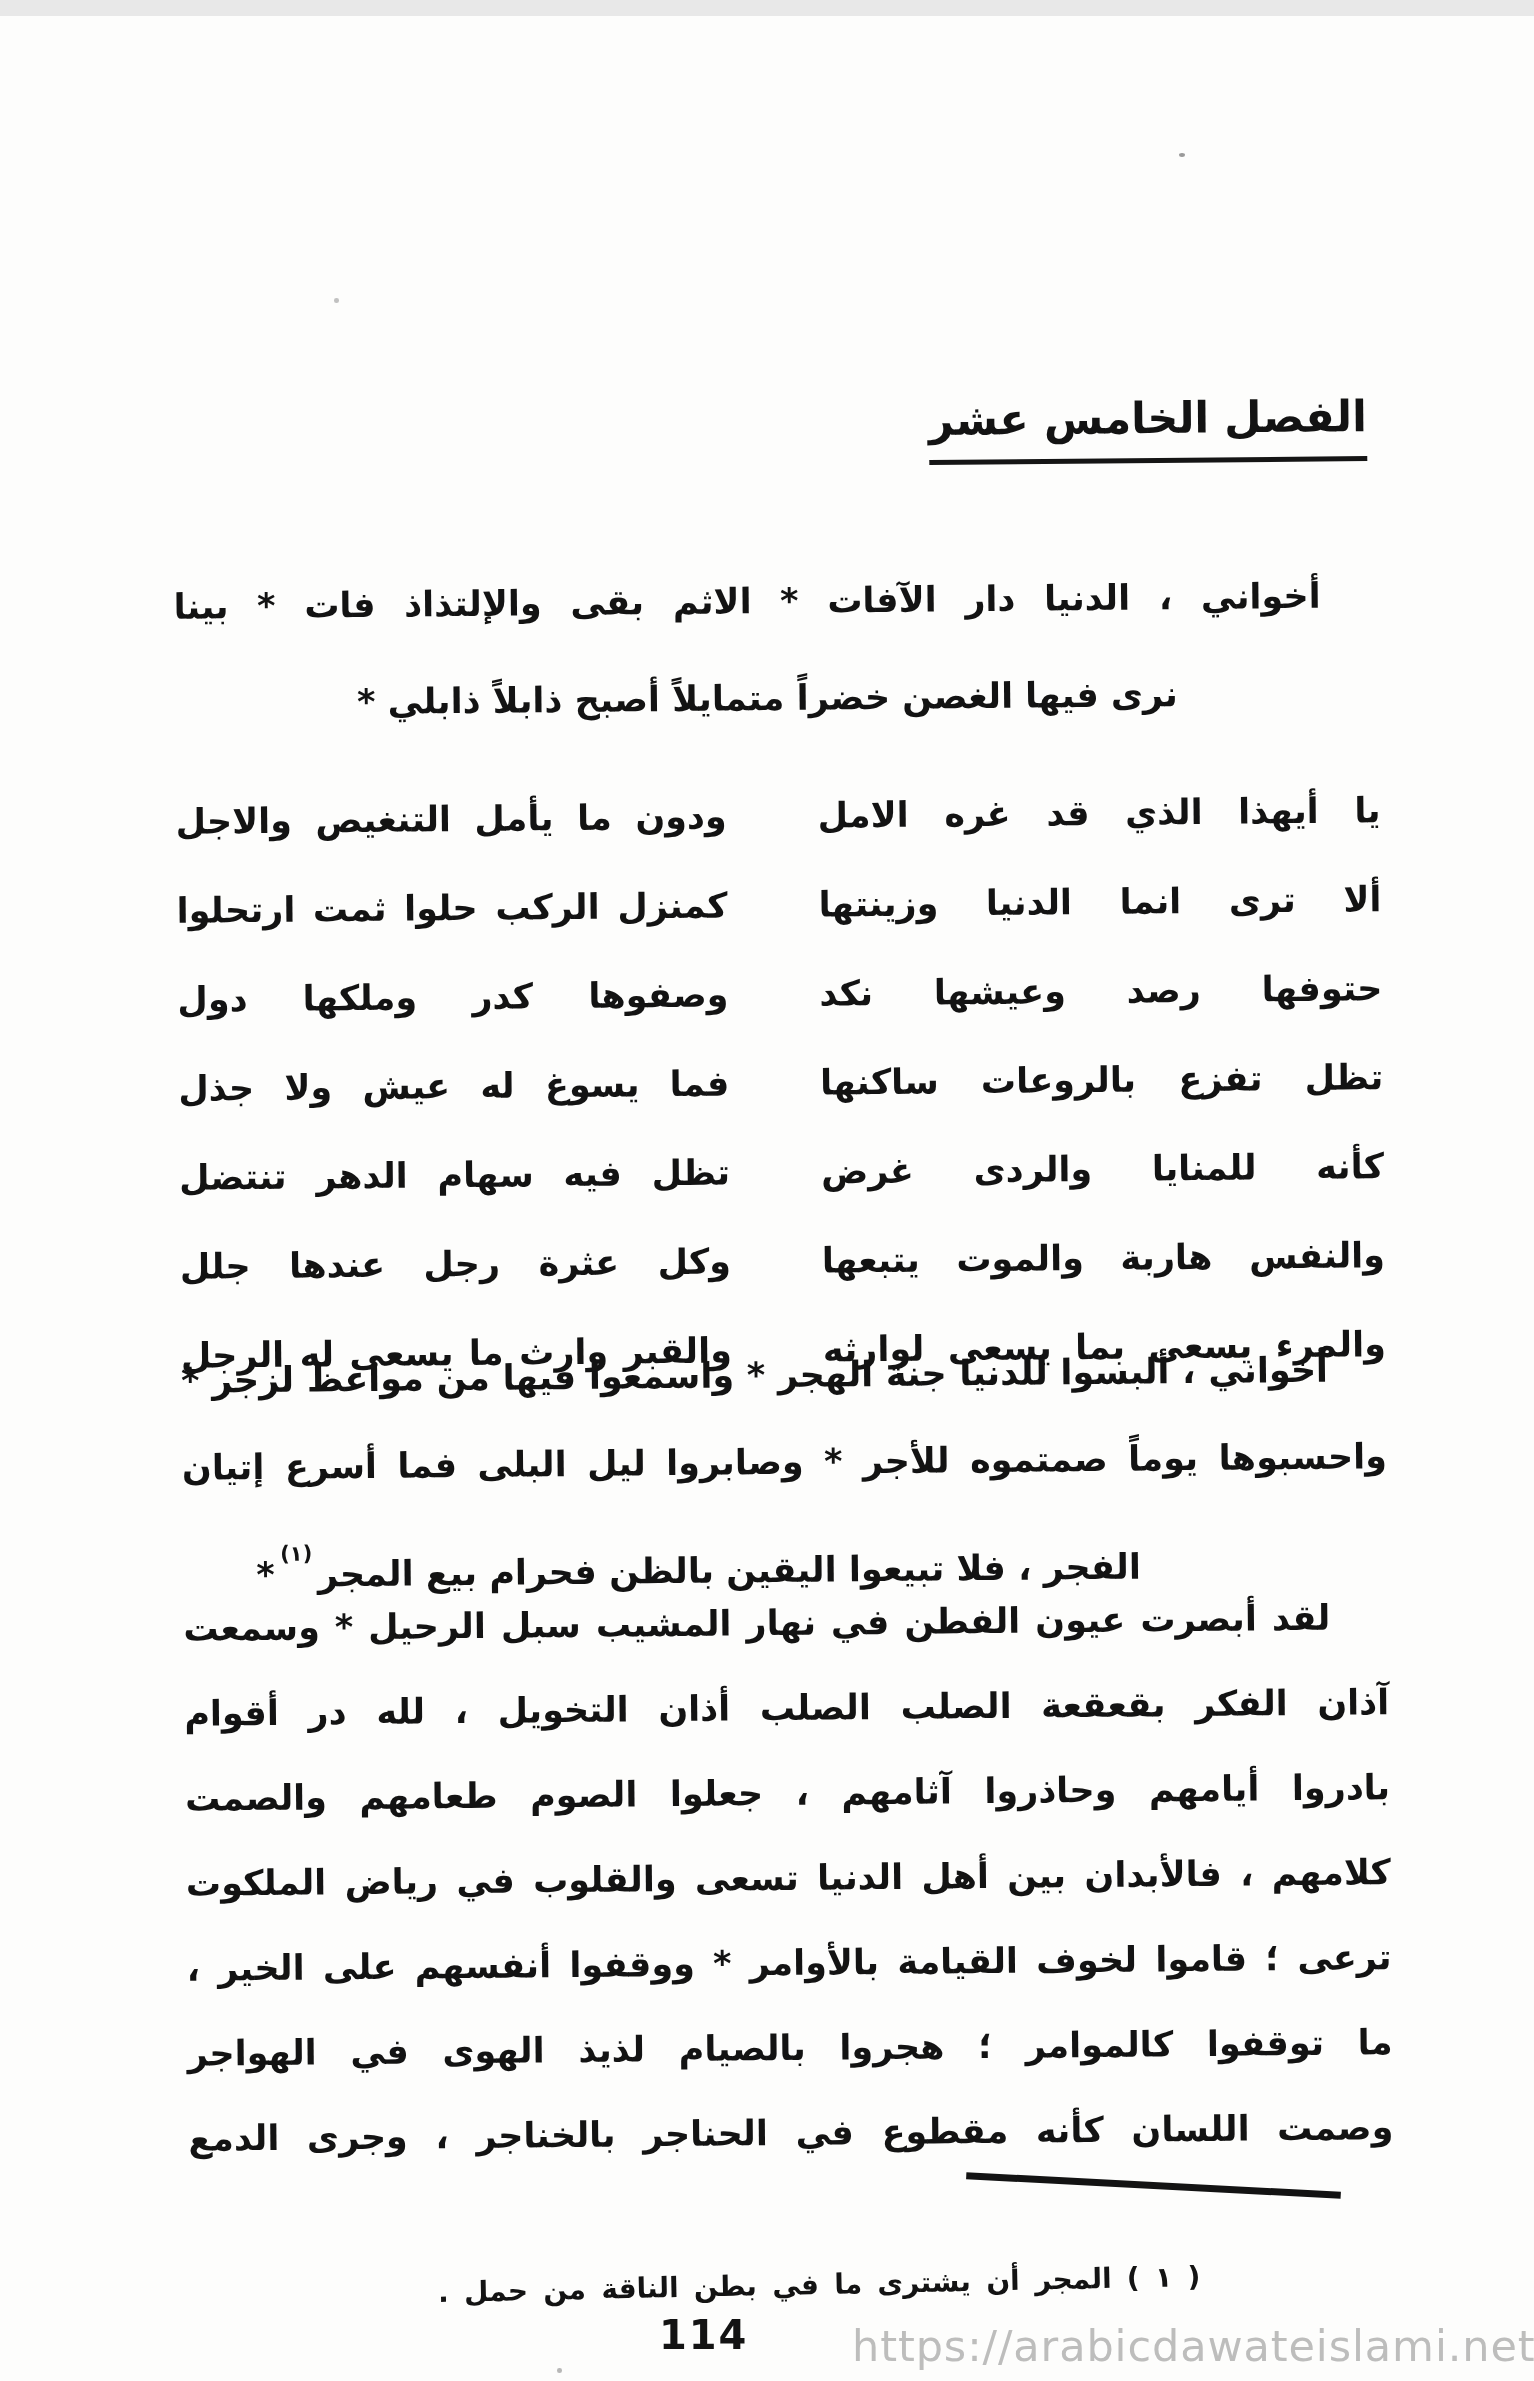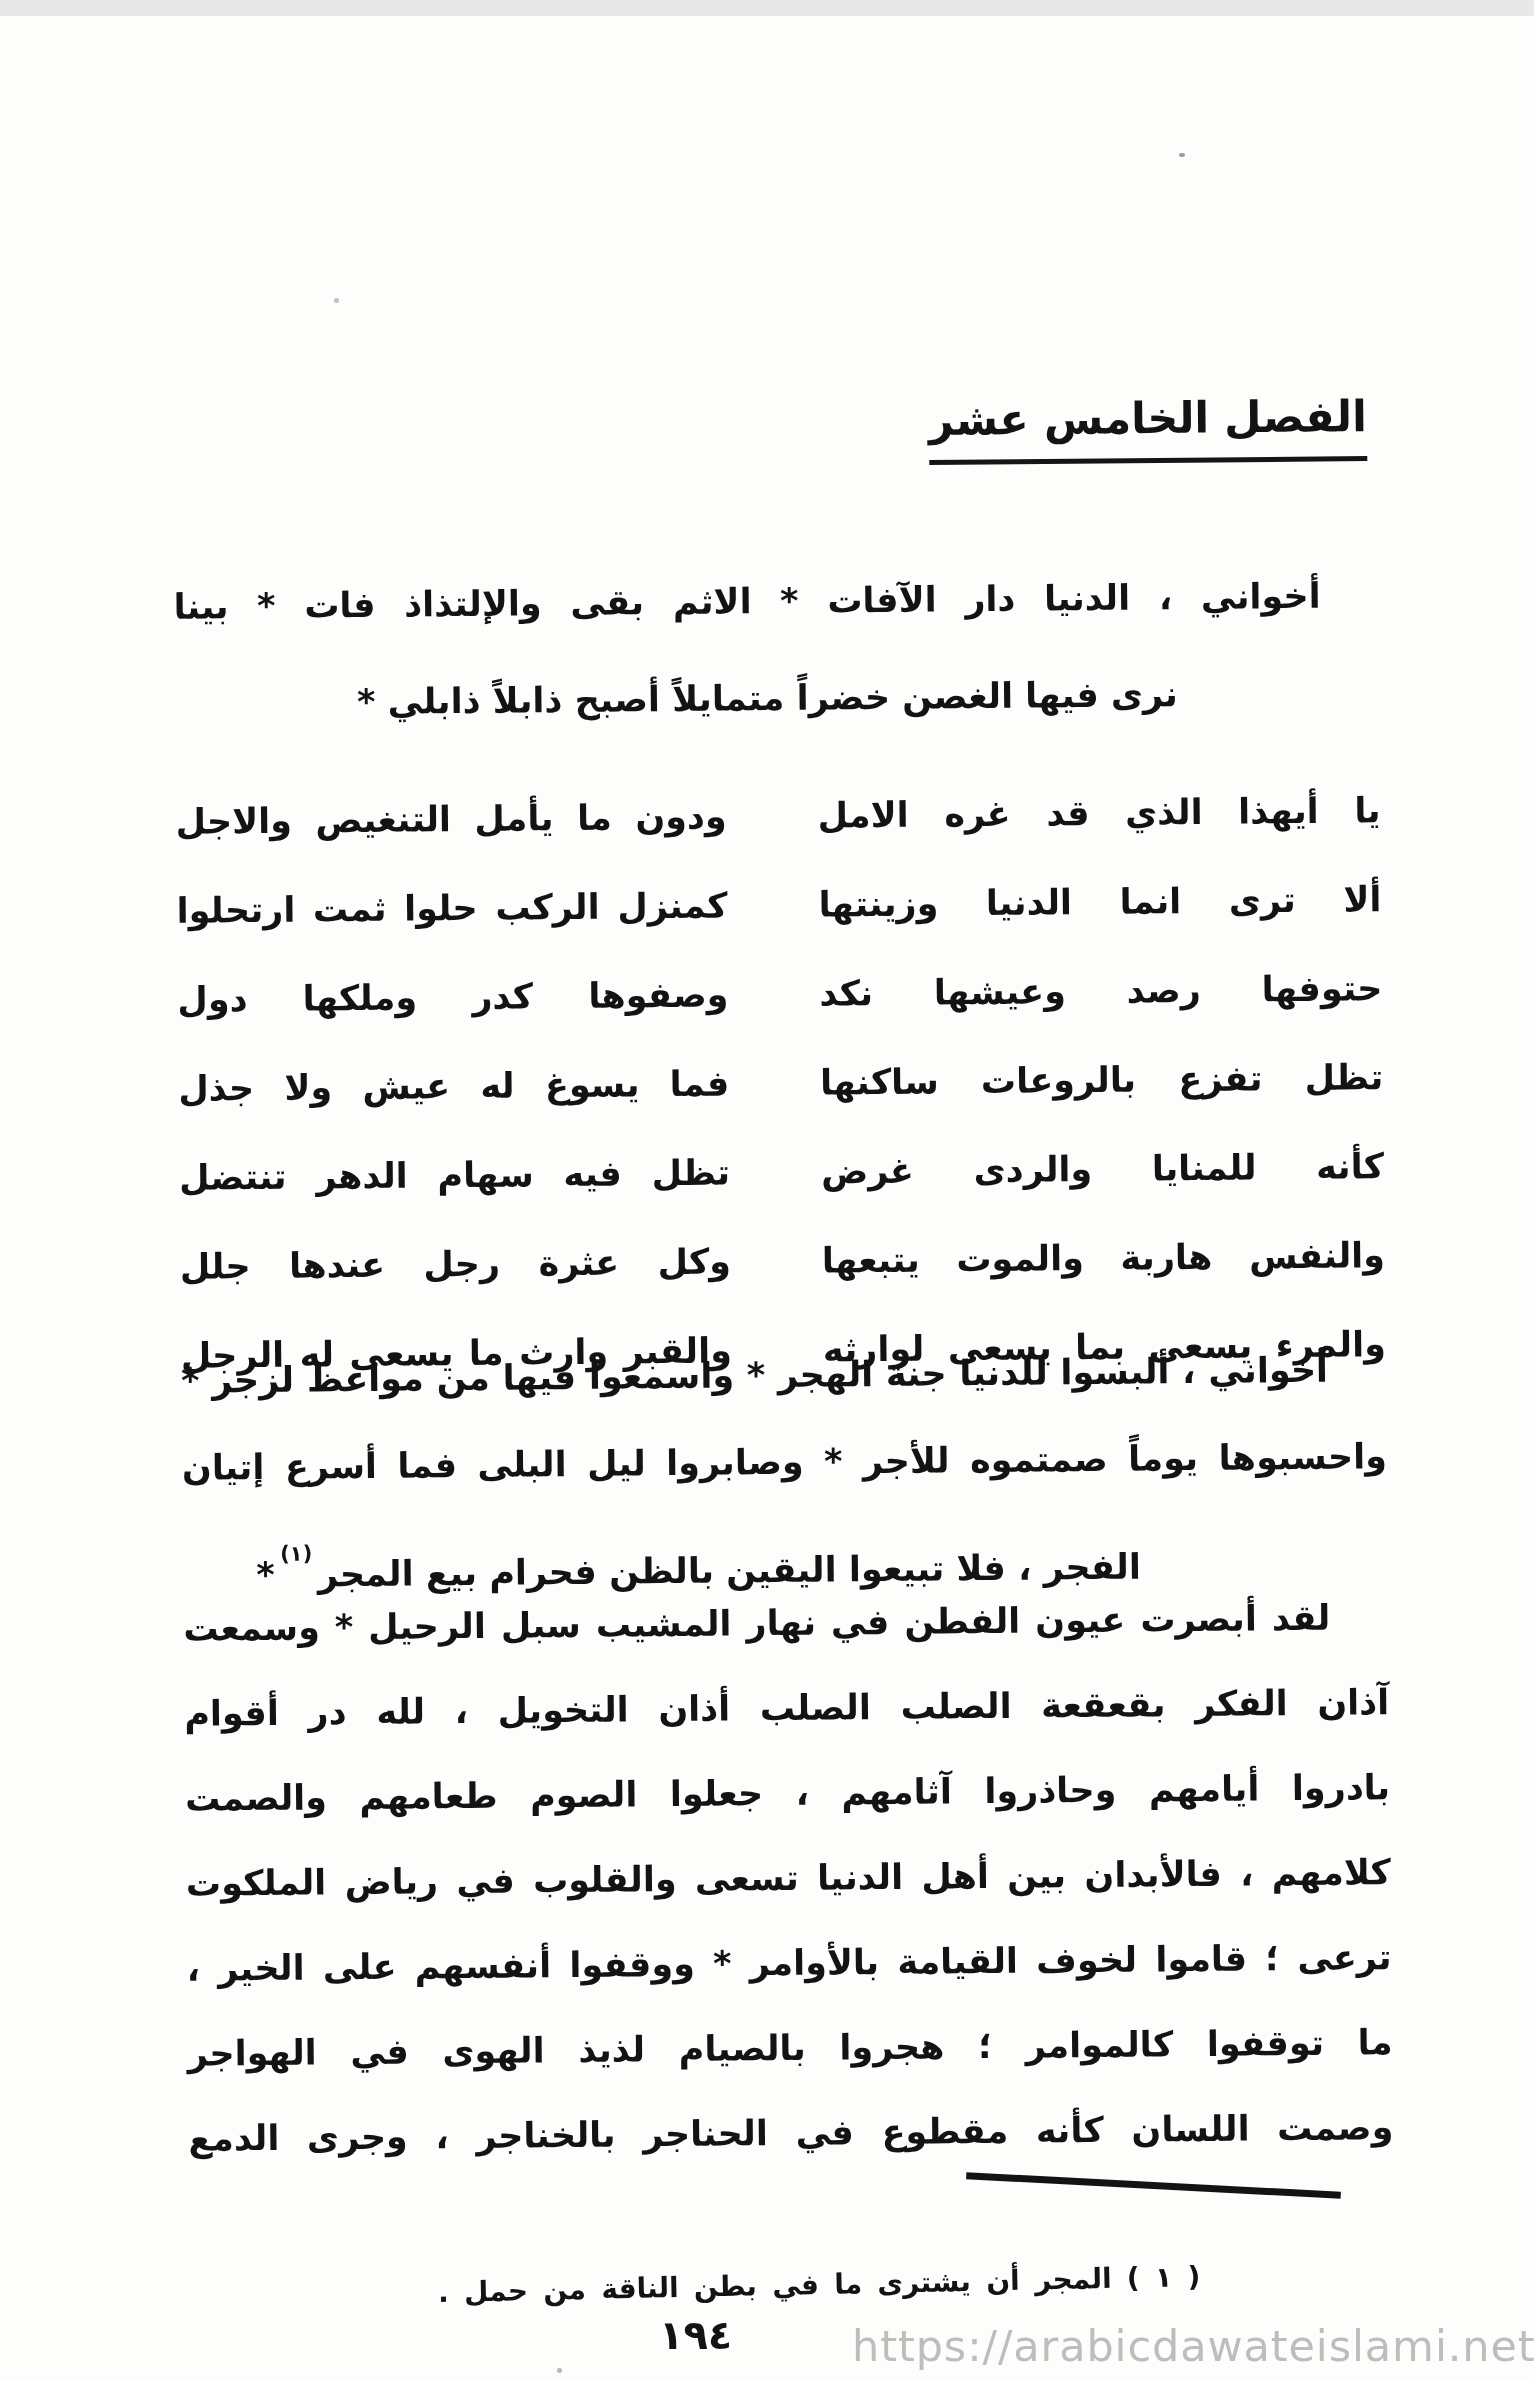--- a/index.html
+++ b/index.html
@@ -163,21 +163,21 @@
       <div class="prose-line">ترعى ؛ قاموا لخوف القيامة بالأوامر * ووقفوا أنفسهم على الخير ،</div>
       <div class="prose-line">ما توقفوا كالموامر ؛ هجروا بالصيام لذيذ الهوى في الهواجر</div>
       <div class="prose-line">وصمت اللسان كأنه مقطوع في الحناجر بالخناجر ، وجرى الدمع</div>
     </div>
 
   </div>
 
   <div class="footnote-rule"></div>
   <div class="footnote-text">( ١ ) المجر أن يشترى ما في بطن الناقة من حمل .</div>
 
-  <div class="page-number">١٩٤</div>
+  <div class="page-number">114</div>
   <div class="watermark">https://arabicdawateislami.net</div>
 
   <div class="speck s1"></div>
   <div class="speck s2"></div>
   <div class="speck s3"></div>
 
 </div>
 
 
 </body></html>

